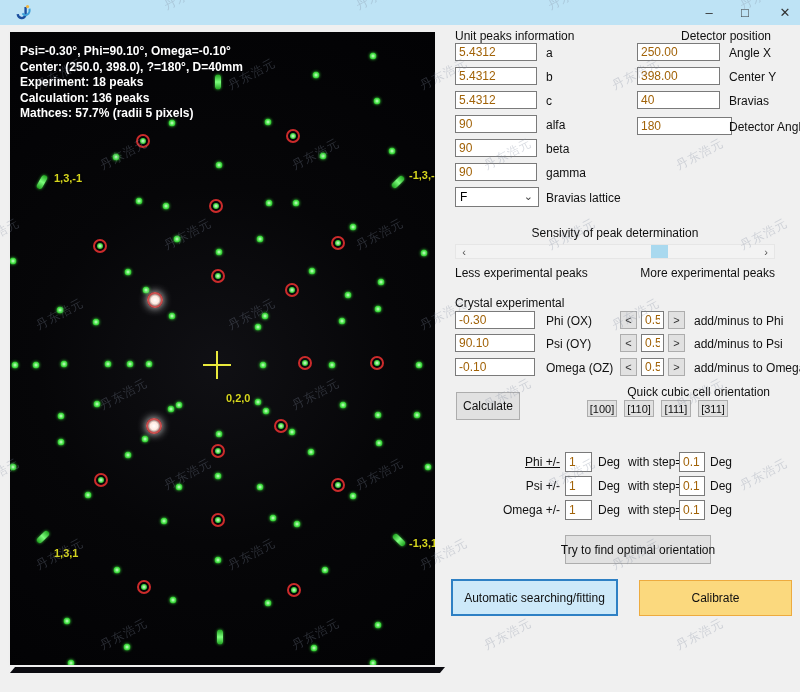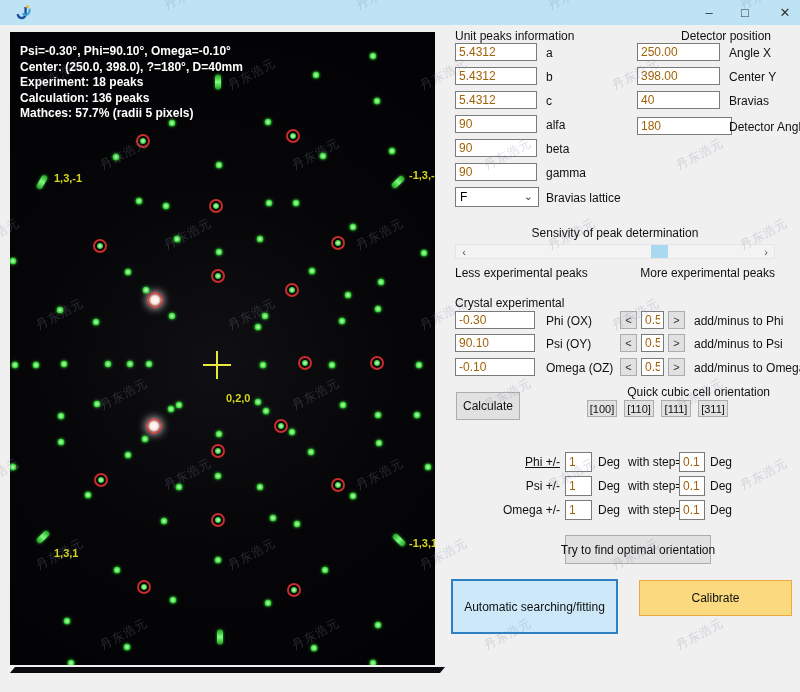--- a/index.html
+++ b/index.html
@@ -281,21 +281,21 @@
 
 <div class="lbl" style="left:478px;top:503px;width:82px;text-align:right;">Omega  +/-</div>
 <input class="tb" style="left: 565px; top: 500px; width: 27px; height: 20px;" value="1">
 <div class="lbl" style="left:598px;top:503px;">Deg</div>
 <div class="lbl" style="left:628px;top:503px;">with step=</div>
 <input class="tb" style="left: 679px; top: 500px; width: 26px; height: 20px;" value="0.1">
 <div class="lbl" style="left:710px;top:503px;">Deg</div>
 
 <div class="btn" style="left:565px;top:535px;width:146px;height:29px;">Try to find optimal orientation</div>
 
-<div class="btn primary-btn" style="left:451px;top:579px;width:167px;height:55px;">Automatic searching/fitting</div>
+<div class="btn primary-btn" style="left:451px;top:579px;width:167px;height:37px;">Automatic searching/fitting</div>
 <div class="btn warn-btn" style="left:639px;top:580px;width:153px;height:36px;">Calibrate</div>
 
 <span class="wm" style="left: -30px; top: -14px;">丹东浩元</span>
 <span class="wm" style="left: 162px; top: -14px;">丹东浩元</span>
 <span class="wm" style="left: 354px; top: -14px;">丹东浩元</span>
 <span class="wm" style="left: 546px; top: -14px;">丹东浩元</span>
 <span class="wm" style="left: 738px; top: -14px;">丹东浩元</span>
 <span class="wm" style="left: 34px; top: 66px;">丹东浩元</span>
 <span class="wm" style="left: 226px; top: 66px;">丹东浩元</span>
 <span class="wm" style="left: 418px; top: 66px;">丹东浩元</span>

